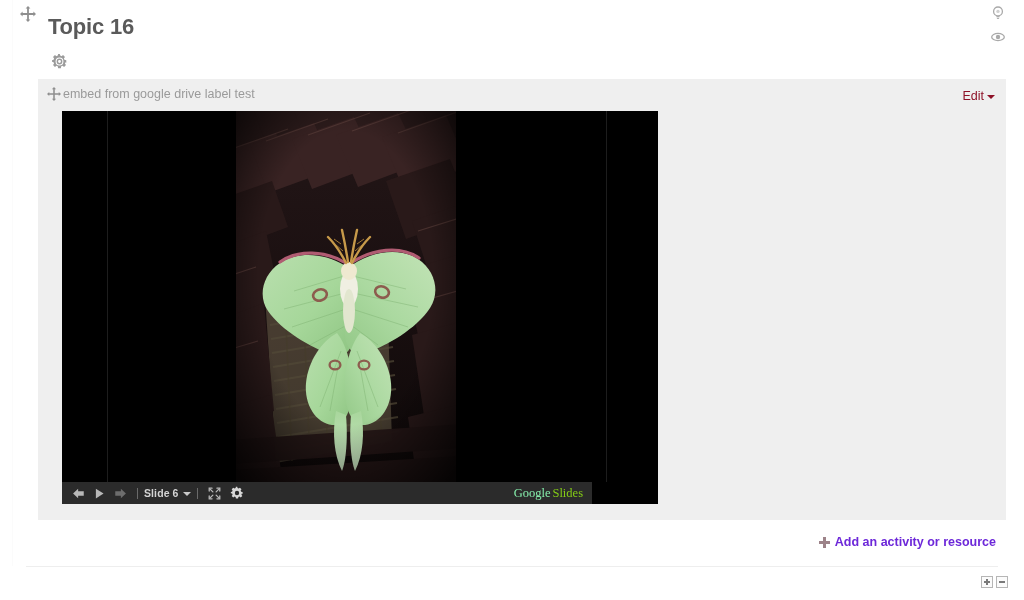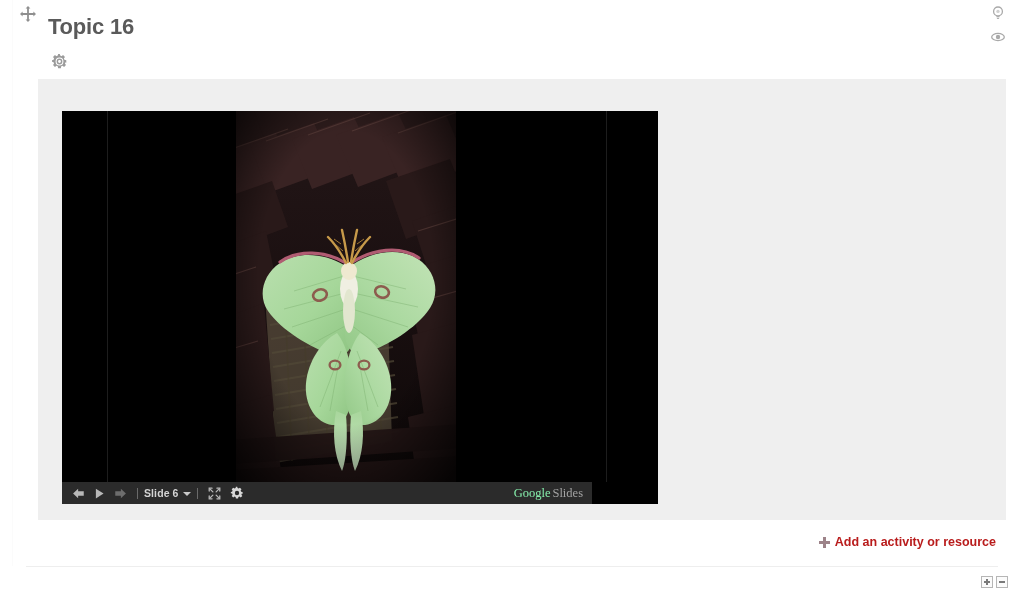--- a/index.html
+++ b/index.html
@@ -218,31 +218,31 @@
     font-size: 12.5px;
     white-space: nowrap;
     line-height: 1;
   }
   .pb-brand .g {
     font-family: "Liberation Serif", serif;
     color: #86efac;
   }
   .pb-brand .s {
     font-family: "Liberation Serif", serif;
-    color: #a3a3a3;
+    color: #84cc16;
     margin-left: 2px;
   }
 
   
   .add-activity {
     position: absolute;
     right: 28px;
     top: 535px;
     font-size: 12.5px;
-    color: #b91c1c;
+    color: #6d28d9;
     font-weight: bold;
     white-space: nowrap;
     cursor: pointer;
     display: flex;
     align-items: center;
     gap: 5px;
   }
   .plus-glyph {
     display: inline-block;
     width: 11px;
@@ -335,20 +335,29 @@
   <span class="ticon">
     <svg viewBox="0 0 16 16" width="16" height="16" aria-hidden="true">
       <ellipse cx="8" cy="8" rx="6.3" ry="3.6" fill="none" stroke="currentColor" stroke-width="1.3"></ellipse>
       <circle cx="8" cy="8" r="2.2" fill="currentColor"></circle>
     </svg>
   </span>
 </div>
 
 <div class="activity-block">
 
+  <div class="activity-head">
+    <span class="activity-move-handle">
+      <svg viewBox="0 0 16 16" width="14" height="14" aria-hidden="true">
+        <path fill="currentColor" d="M8 0 L10.4 2.6 L8.9 2.6 L8.9 7.1 L13.4 7.1 L13.4 5.6 L16 8 L13.4 10.4 L13.4 8.9 L8.9 8.9 L8.9 13.4 L10.4 13.4 L8 16 L5.6 13.4 L7.1 13.4 L7.1 8.9 L2.6 8.9 L2.6 10.4 L0 8 L2.6 5.6 L2.6 7.1 L7.1 7.1 L7.1 2.6 L5.6 2.6 Z"></path>
+      </svg>
+    </span>
+    <span class="activity-label">embed from google drive label test</span>
+    <span class="edit-menu"><span>Edit</span><span class="caret"></span></span>
+  </div>
 
   <div class="slides-embed">
 
     <div class="slide-stage">
       <div class="slide-rule left"></div>
       <div class="slide-rule right"></div>
 
       <div class="slide-photo">
         <svg class="photo-svg" viewBox="0 0 220 371" preserveAspectRatio="xMidYMid slice" aria-hidden="true">
           <defs>

